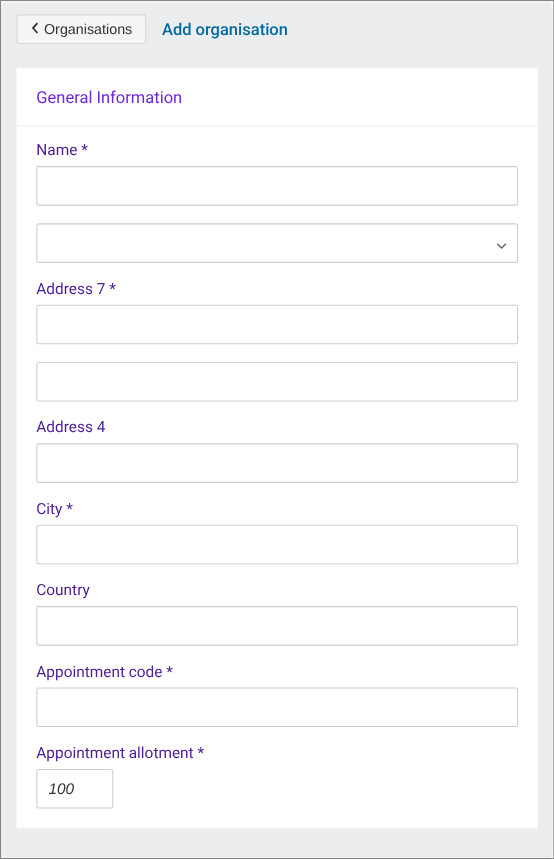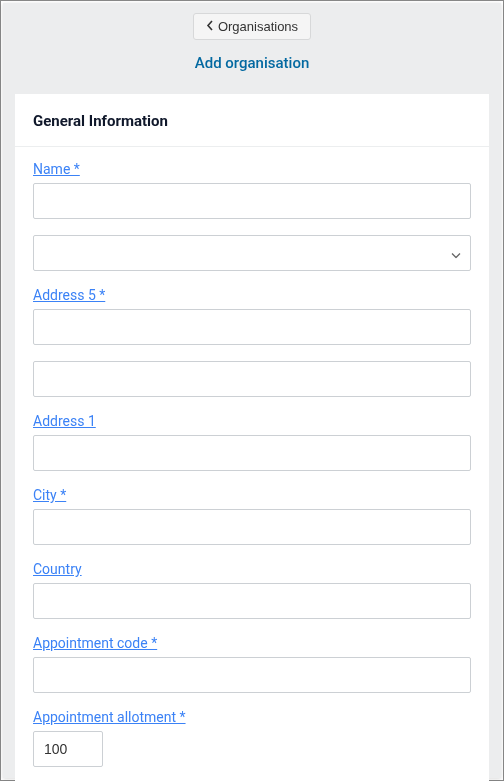--- a/index.html
+++ b/index.html
@@ -30,21 +30,20 @@
       bottom: 2px;
       background: #ecedee;
       box-shadow: 0 1px 4px rgba(0,0,0,0.15);
     }
     .header-bar {
       display: flex;
       align-items: center;
       padding: 10px 12px;
       background: #ecedee;
       gap: 14px;
-      flex-direction: column;
     }
     .back-btn {
       display: inline-flex;
       align-items: center;
       gap: 4px;
       background: #f5f5f5;
       border: 1px solid #d7d8d9;
       border-radius: 3px;
       padding: 6px 12px;
       font-size: 13px;
@@ -62,38 +61,37 @@
     }
     .content-area {
       padding: 0 12px 12px 12px;
     }
     .card {
       background: #fff;
       margin-top: 12px;
     }
     .card-title {
       font-size: 15px;
-      font-weight: 700;
-      color: #0f172a;
+      font-weight: 400;
+      color: #6d28d9;
       padding: 18px 18px 16px 18px;
       border-bottom: 1px solid #eceeef;
     }
     .card-body {
       padding: 14px 18px 18px 18px;
     }
     .form-group {
       margin-bottom: 16px;
     }
     .form-label {
       display: block;
       font-size: 14px;
-      color: #3b82f6;
+      color: #4c1d95;
       margin-bottom: 6px;
       font-weight: 400;
-      text-decoration: underline;
     }
     .form-control {
       width: 100%;
       height: 36px;
       padding: 6px 10px;
       font-size: 14px;
       color: #333;
       background: #fff;
       border: 1px solid #ccd0d4;
       border-radius: 2px;
@@ -112,20 +110,21 @@
     .select-caret {
       position: absolute;
       right: 10px;
       top: 50%;
       transform: translateY(-50%);
       pointer-events: none;
       color: #666;
     }
     .form-control.narrow {
       width: 70px;
+      font-style: italic;
     }
   </style>
 </head>
 <body>
 
 <div class="outer-border">
   <div class="inner-wrap">
 
     <div class="header-bar">
       <button class="back-btn">
@@ -156,30 +155,30 @@
               </select>
               <span class="select-caret">
                 <svg width="10" height="6" viewBox="0 0 10 6" fill="none">
                   <path d="M1 1L5 5L9 1" stroke="#666" stroke-width="1.3" fill="none"></path>
                 </svg>
               </span>
             </div>
           </div>
 
           <div class="form-group">
-            <label class="form-label">Address 5 *</label>
-            <input type="text" class="form-control" value="" style="">
-          </div>
-
-          <div class="form-group">
-            <input type="text" class="form-control" value="" style="">
-          </div>
-
-          <div class="form-group">
-            <label class="form-label">Address 1</label>
+            <label class="form-label">Address 7 *</label>
+            <input type="text" class="form-control" value="" style="">
+          </div>
+
+          <div class="form-group">
+            <input type="text" class="form-control" value="" style="">
+          </div>
+
+          <div class="form-group">
+            <label class="form-label">Address 4</label>
             <input type="text" class="form-control" value="" style="">
           </div>
 
           <div class="form-group">
             <label class="form-label">City *</label>
             <input type="text" class="form-control" value="" style="">
           </div>
 
           <div class="form-group">
             <label class="form-label">Country</label>

